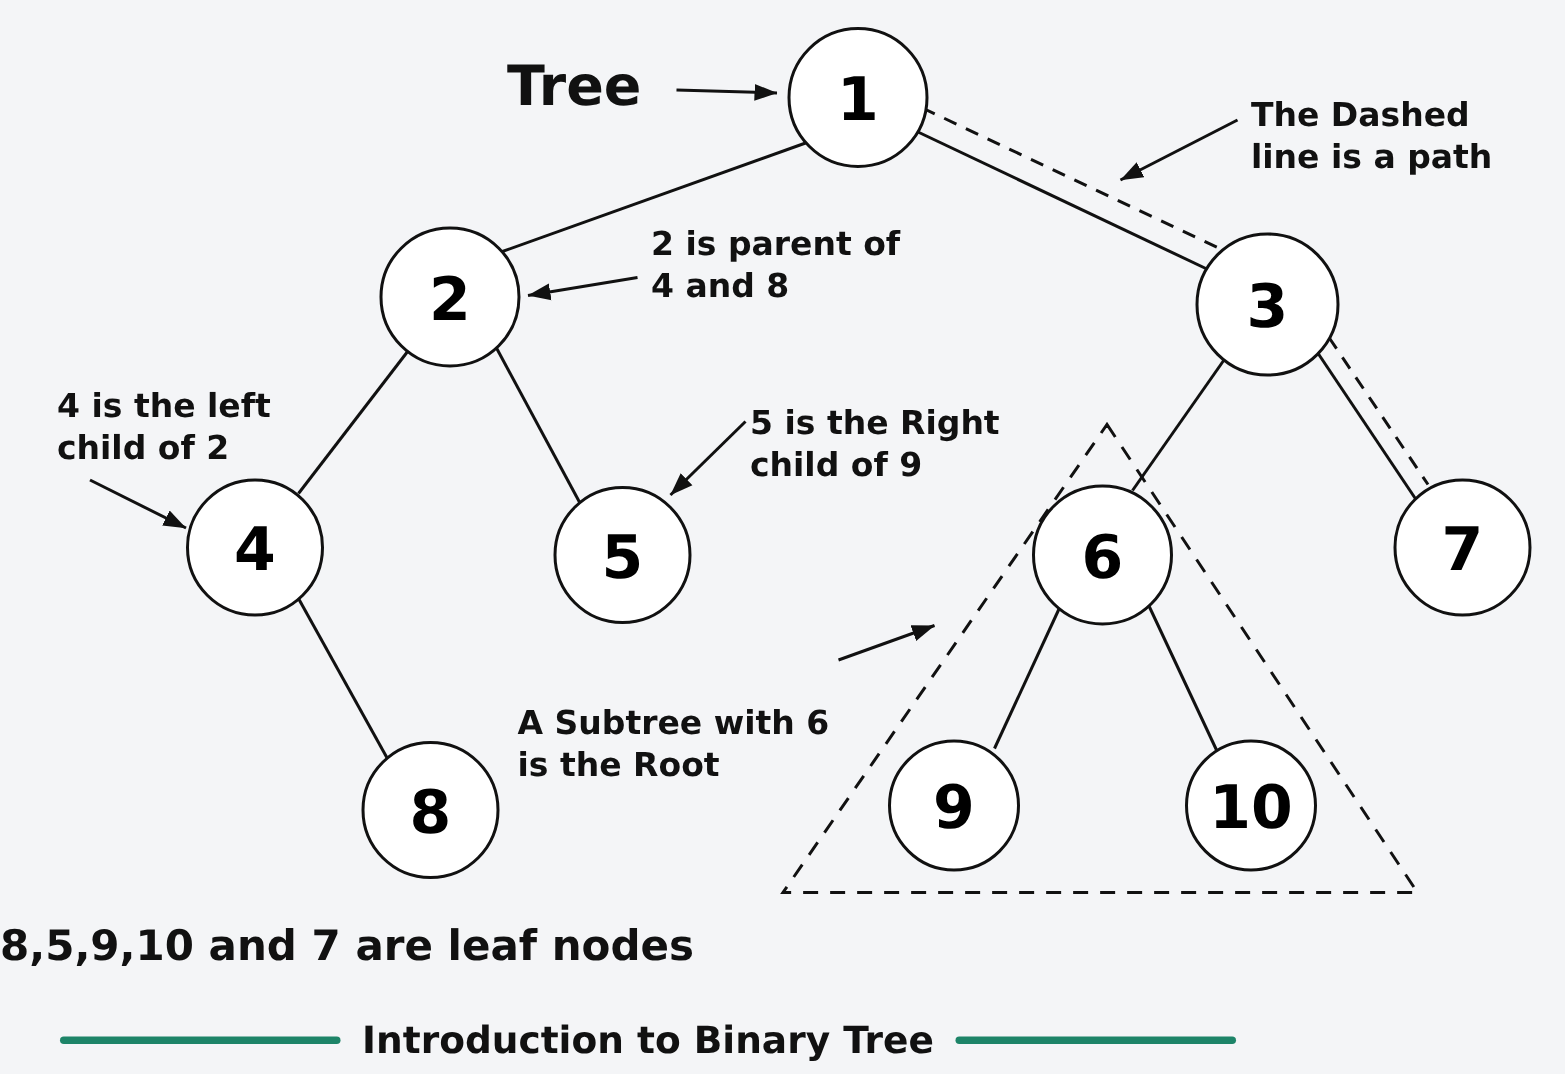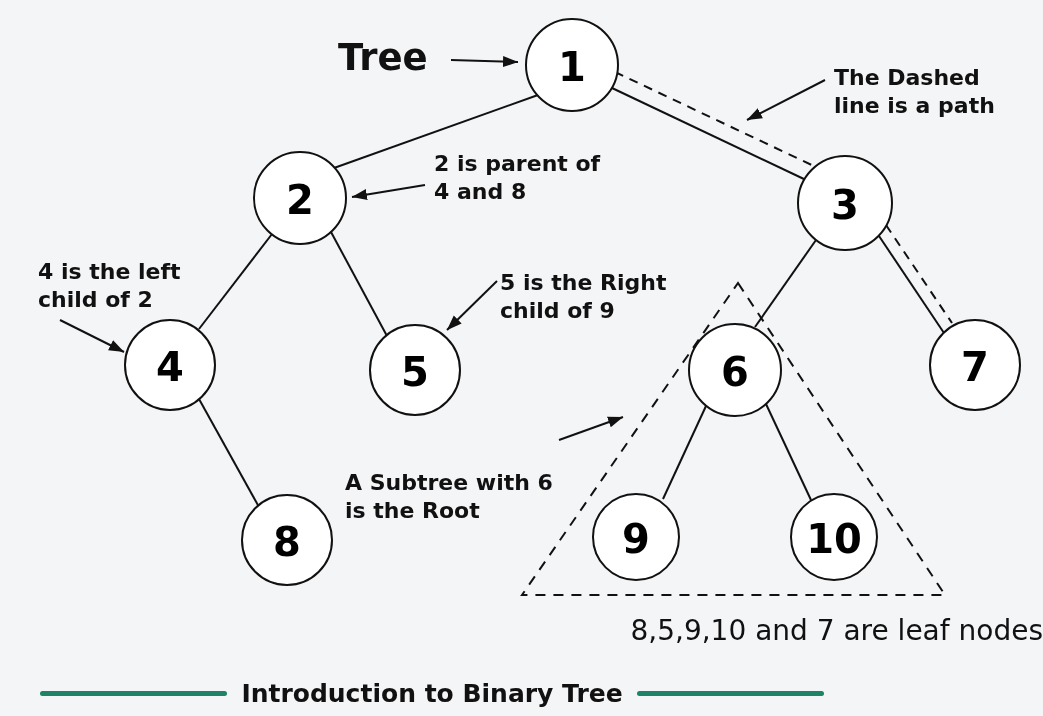--- a/index.html
+++ b/index.html
@@ -78,23 +78,23 @@
   #ann-dashed-path { left: 834px; top: 64px; }
   #ann-parent-of   { left: 434px; top: 150px; }
   #ann-left-child  { left: 22px;  top: 258px; margin-left: 16px; }
   #ann-right-child { left: 500px; top: 269px; }
   #ann-subtree     { left: 345px; top: 454px; margin-top: 15px; }
   #leaf-caption {
     position: absolute;
     left: 0;
     top: 614px;
     width: 1043px;
-    text-align: right;
+    text-align: left;
     font-size: 28px;
-    font-weight: 400;
+    font-weight: 700;
     color: #111111;
     font-family: "DejaVu Sans", "Liberation Sans", sans-serif;
   }
   #footer {
     position: absolute;
     left: 0;
     top: 670px;
     width: 864px;
     height: 46px;
     display: flex;

